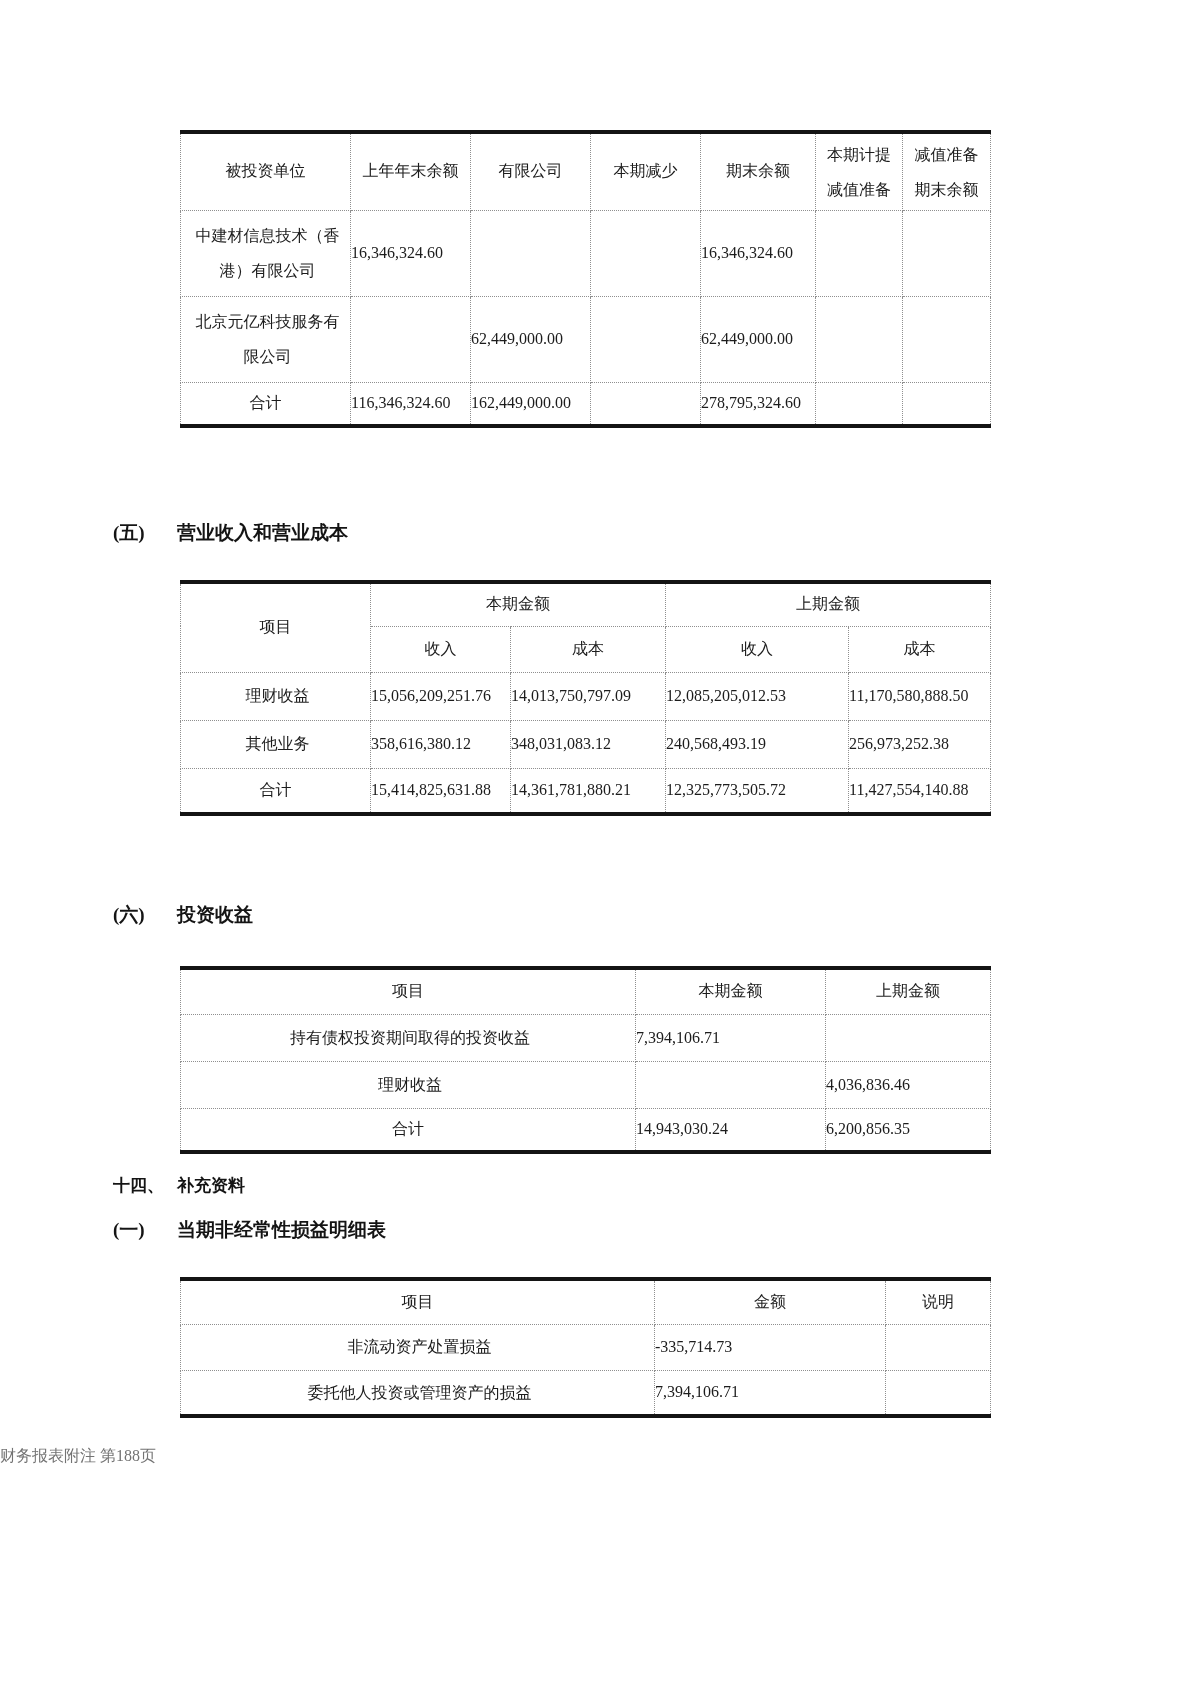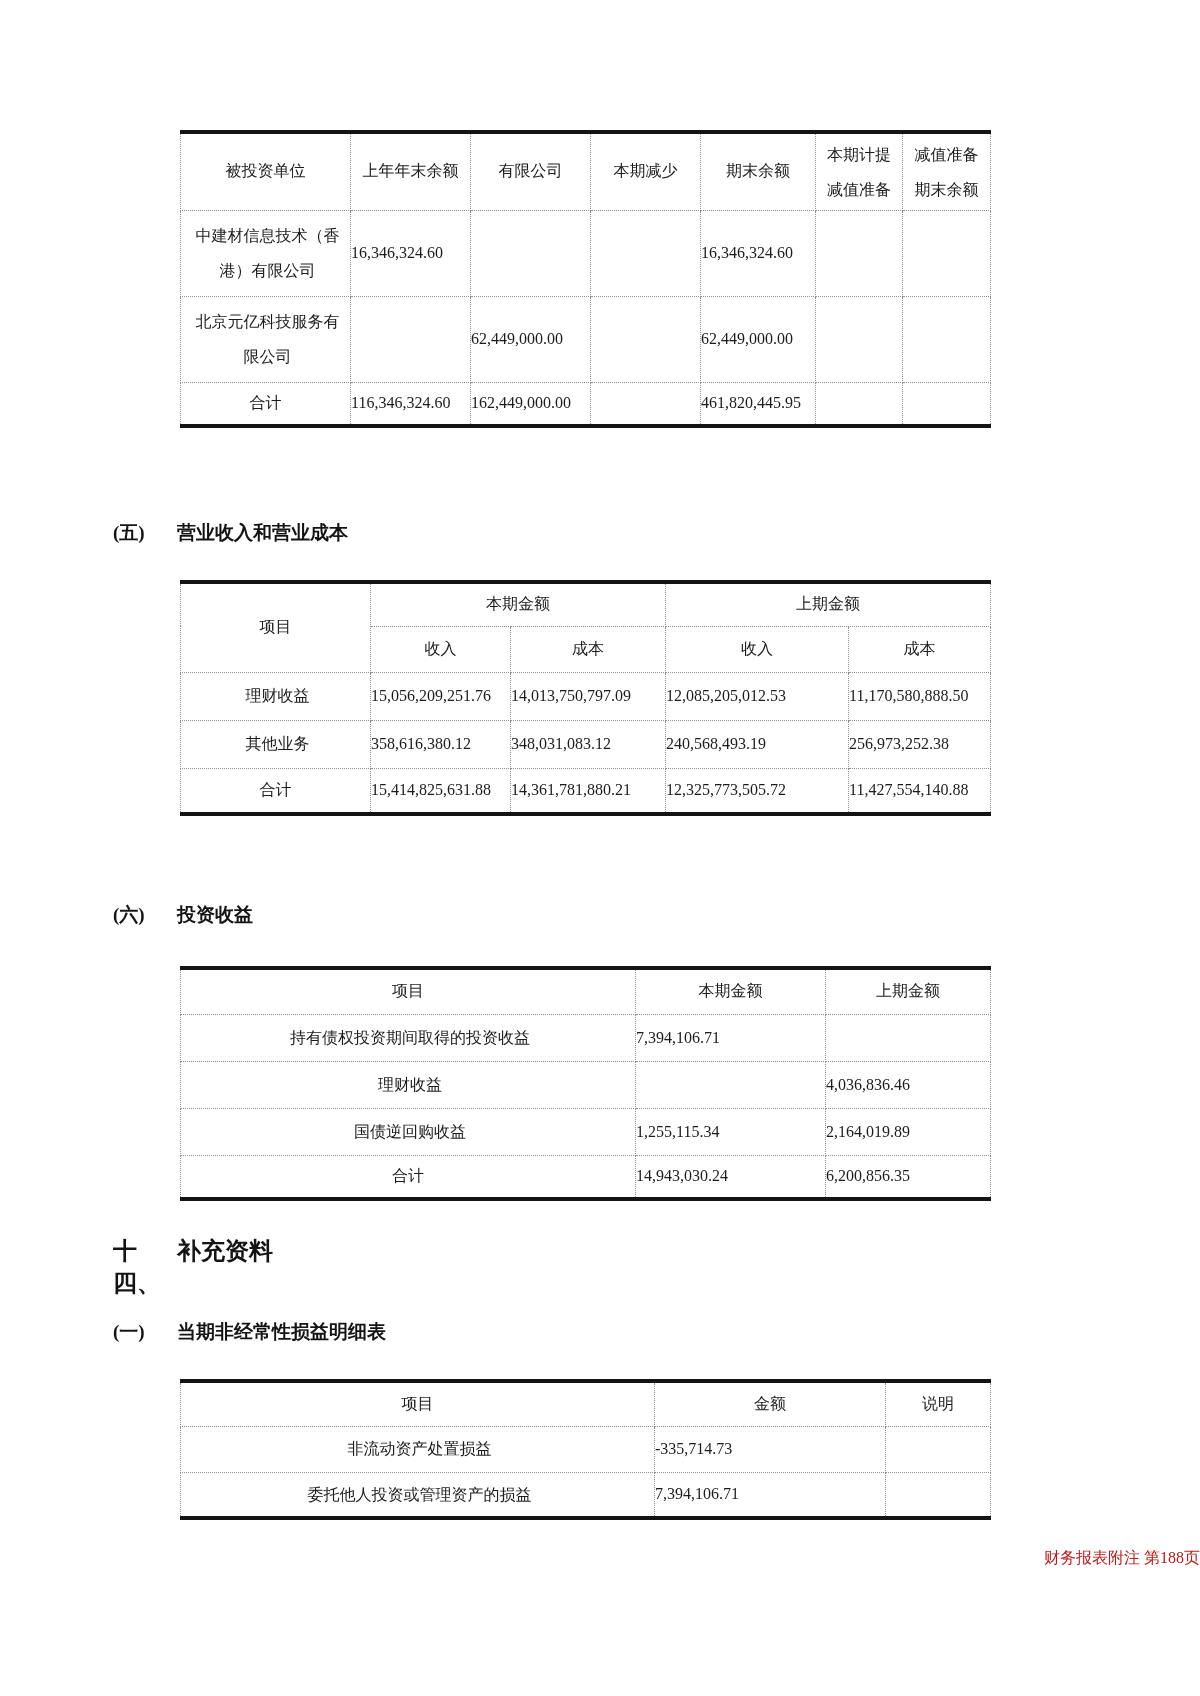--- a/index.html
+++ b/index.html
@@ -34,27 +34,27 @@
   .t3 { margin-top:38px; }
   .t4 { margin-top:34px; }
 
   .sec {
     margin-left:113px; display:flex; align-items:baseline;
     font-weight:bold; font-size:19px; color:#141414;
   }
   .sec .num { width:64px; flex:0 0 64px; }
   .sec-5   { margin-top:92px; }
   .sec-6   { margin-top:86px; }
-  .sec-14  { margin-top:34px; font-size:24px; }
+  .sec-14  { margin-top:20px; font-size:17px; }
   .sec-14 .num { width:64px; }
   .sec-14-1 { margin-top:20px; }
 
   .footer {
-    margin-top:28px; width:1200px; text-align:right;
-    font-size:16px; color:#b91c1c;
+    margin-top:28px; width:1200px; text-align:left;
+    font-size:16px; color:#737373;
   }
 </style>
 </head>
 <body>
 
 <div class="page">
 
   <table class="t1">
     <colgroup>
       <col style="width:170px">
@@ -93,21 +93,21 @@
       <td class="num"></td>
       <td class="num">62,449,000.00</td>
       <td class="num"></td>
       <td class="num"></td>
     </tr>
     <tr style="height:44px">
       <td class="ctr">合计</td>
       <td class="num">116,346,324.60</td>
       <td class="num">162,449,000.00</td>
       <td class="num"></td>
-      <td class="num">461,820,445.95</td>
+      <td class="num">278,795,324.60</td>
       <td class="num"></td>
       <td class="num"></td>
     </tr>
   </tbody>
     </table>
 
   <div class="sec sec-5">
     <span class="num">(五)</span>
     <span class="ttl">营业收入和营业成本</span>
   </div>
@@ -176,25 +176,20 @@
     <tr style="height:47px">
       <td class="name">持有债权投资期间取得的投资收益</td>
       <td class="num">7,394,106.71</td>
       <td class="num"></td>
     </tr>
     <tr style="height:47px">
       <td class="name">理财收益</td>
       <td class="num"></td>
       <td class="num">4,036,836.46</td>
     </tr>
-    <tr style="height:47px">
-      <td class="name">国债逆回购收益</td>
-      <td class="num">1,255,115.34</td>
-      <td class="num">2,164,019.89</td>
-    </tr>
     <tr style="height:44px">
       <td class="ctr">合计</td>
       <td class="num">14,943,030.24</td>
       <td class="num">6,200,856.35</td>
     </tr>
   </tbody>
     </table>
 
   <div class="sec sec-14">
     <span class="num">十四、</span>

